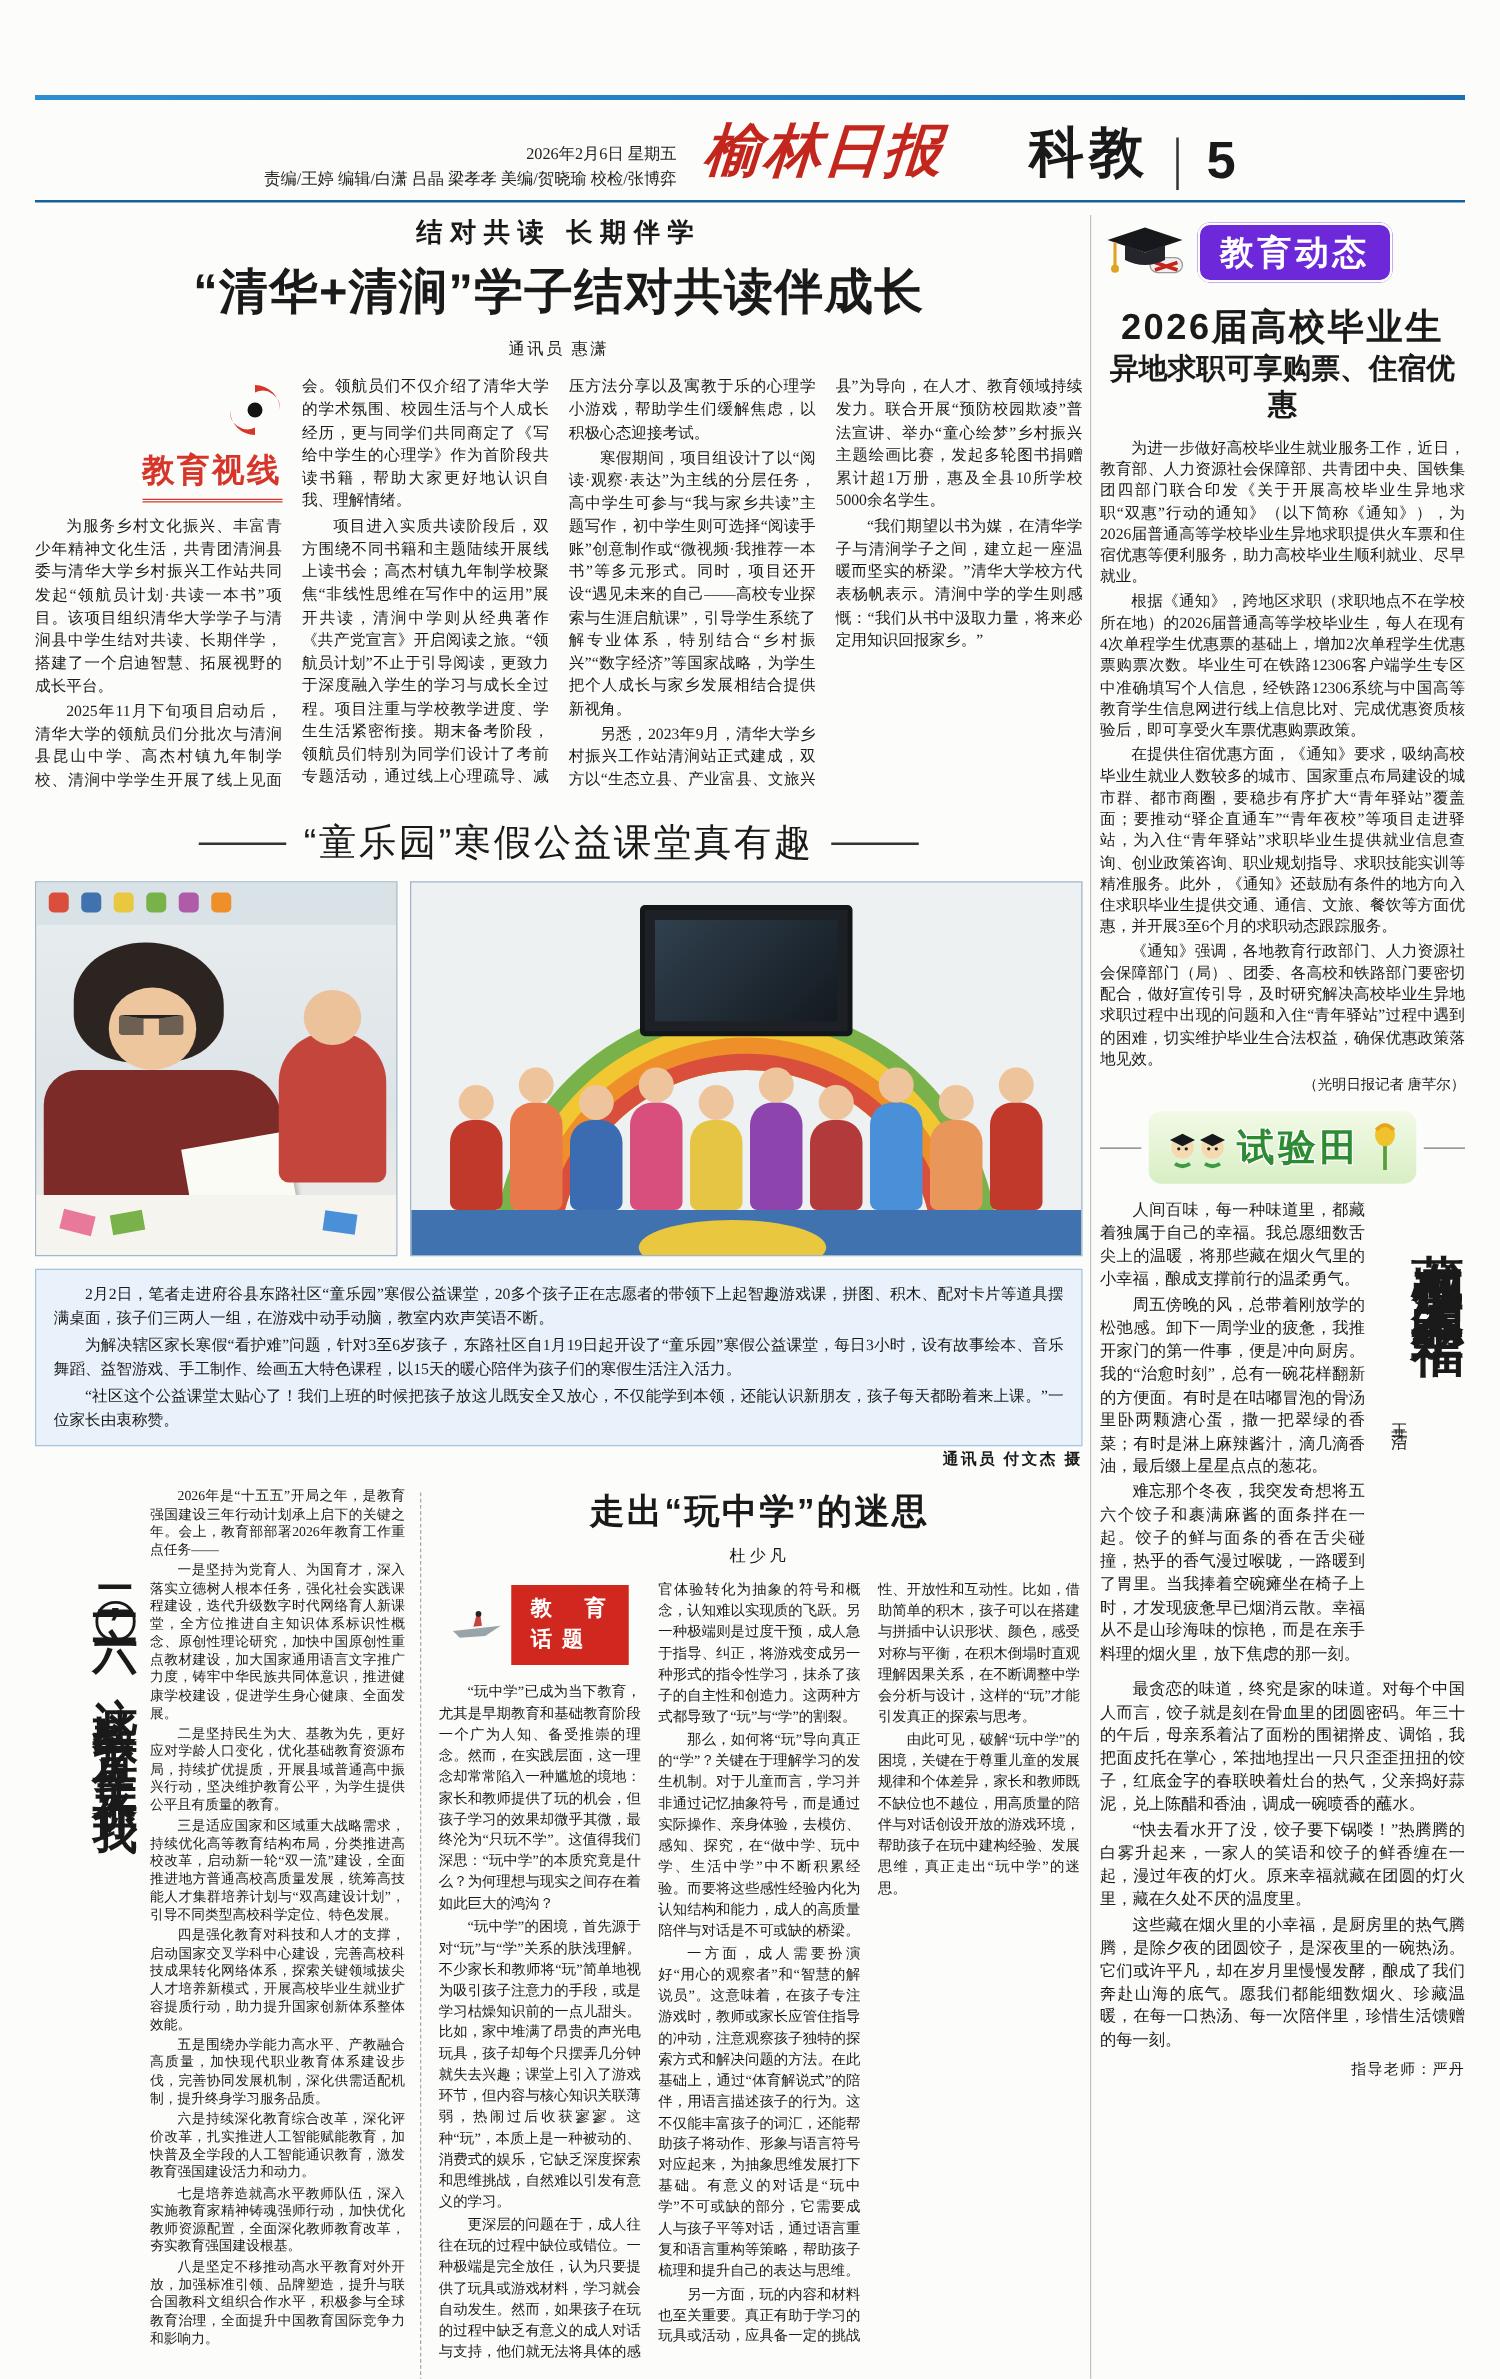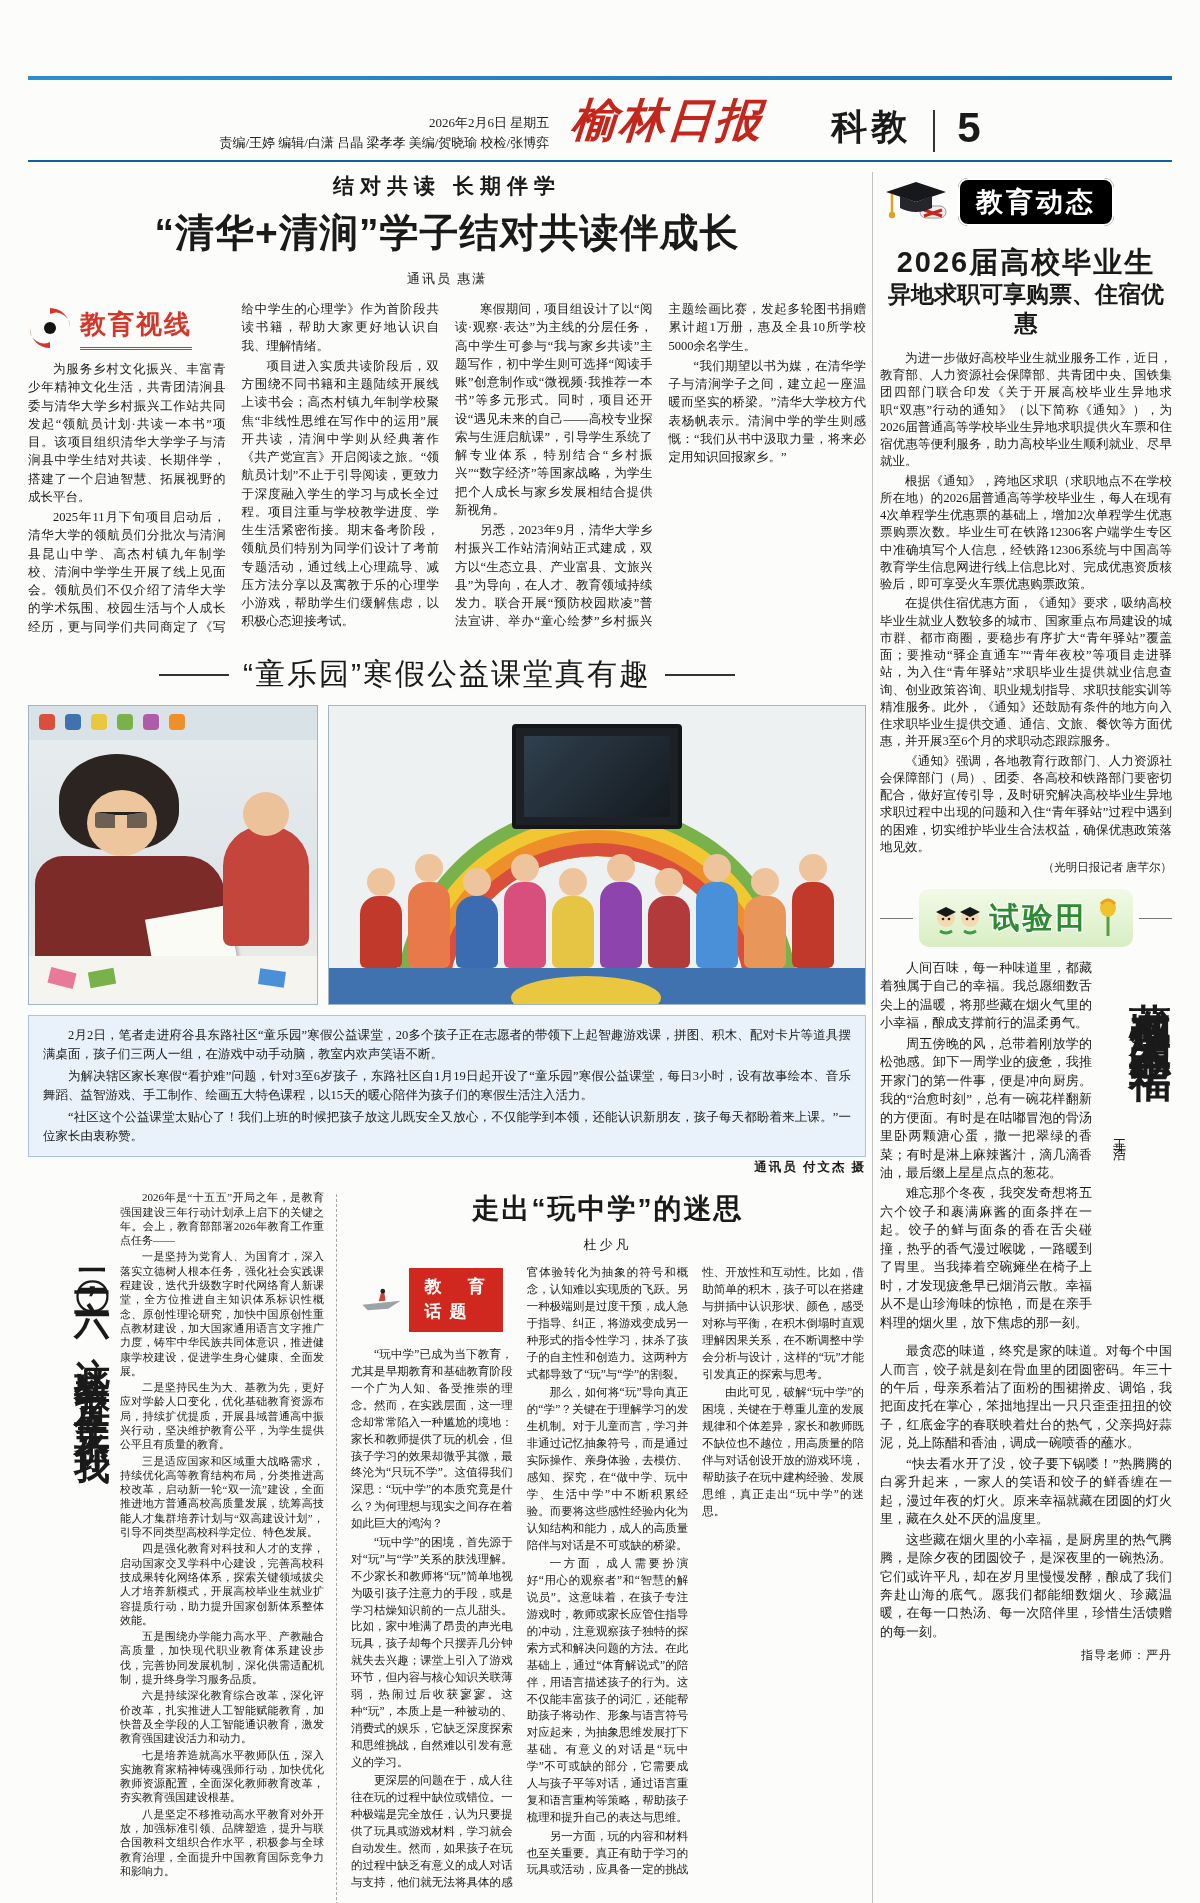--- a/index.html
+++ b/index.html
@@ -6,41 +6,41 @@
   body { width:1200px; height:1903px; overflow:hidden; background:#fcfcfa; color:#1a1a1a;
          font-family:"Liberation Serif", serif; }
   .page { width:1200px; height:1903px; padding:0 28px; position:relative; }
 
   
   .top-rule { height:4px; background:linear-gradient(90deg,#2e8fd0,#1c6fb4); margin-top:76px; }
   .masthead-row { display:flex; align-items:flex-end; justify-content:center; gap:22px; padding:10px 0 8px; }
   .issue-info { text-align:right; font-size:13px; line-height:1.5; color:#222; }
   .masthead { font-size:46px; color:#c3261c; font-weight:bold; font-style:italic;
               font-family:"DejaVu Serif", serif; letter-spacing:2px; transform:skewX(-4deg); }
-  .section-name { font-size:36px; font-weight:bold; font-family:"Liberation Sans", sans-serif; letter-spacing:4px;margin-left:46px; }
+  .section-name { font-size:44px; font-weight:bold; font-family:"Liberation Sans", sans-serif; letter-spacing:4px;margin-left:46px; }
   .page-no-divider { width:2px; height:42px; background:#333; }
   .page-no { font-size:42px; font-weight:bold; font-family:"Liberation Sans", sans-serif; }
   .header-rule { height:2px; background:#15609f; }
 
   
   .content { display:flex; margin-top:10px; }
   .main { width:838px; }
   .gutter { width:14px; position:relative; }
   .gutter::after { content:""; position:absolute; left:6px; top:0; bottom:10px; border-left:1px solid #c2c2c2; }
   .sidebar { width:292px; }
 
   
   .kicker { text-align:center; font-size:21px; font-weight:bold; font-family:"Liberation Sans", sans-serif; letter-spacing:6px; }
   .headline1 { text-align:center; font-size:39px; font-weight:bold; font-family:"Liberation Sans", sans-serif;
                letter-spacing:1px; margin-top:6px; white-space:nowrap; }
   .byline { text-align:center; font-size:13px; margin:10px 0 12px; letter-spacing:2px; }
   .lead-body { column-count:4; column-gap:16px; column-fill:auto; height:342px; overflow:hidden;
                font-size:12.5px; line-height:1.46; text-align:justify; }
   .lead-body p, .gen p { text-indent:2em; margin-bottom:2px; }
-  .shixian-logo { display:flex; align-items:flex-end; gap:8px; padding:6px 0 10px; break-inside:avoid; }
+  .shixian-logo { display:flex; align-items:flex-end; gap:8px; padding:6px 0 10px; break-inside:avoid;flex-direction:column; }
   .shixian-text { font-size:26px; font-weight:bold; color:#d6362a; font-family:"Liberation Sans", sans-serif;
                   border-bottom:3px double #d6362a; padding-bottom:3px; letter-spacing:2px; }
 
   
   .pf { margin-top:12px; }
   .pf-head { display:flex; align-items:center; justify-content:center; gap:14px; }
   .pf-line { height:2px; background:#333; width:70px; }
   .pf-title { font-size:30px; font-weight:normal; font-family:"Liberation Sans", sans-serif; letter-spacing:2px; }
   .photos { display:flex; gap:10px; height:300px; margin-top:10px; }
   .photo { position:relative; overflow:hidden; border:1px solid #9fb6c9; }
@@ -95,21 +95,21 @@
   .author { text-align:center; font-size:13px; margin:8px 0 10px; letter-spacing:3px; }
   .mistery-body { column-count:3; column-gap:14px; column-fill:auto; height:628px; overflow:hidden;
                   font-size:11.5px; line-height:1.47; text-align:justify; }
   .topic-badge { break-inside:avoid; margin:4px 10px 14px; }
   .topic-box { display:flex; align-items:center; gap:4px; }
   .topic-label { background:#d0281e; color:#fff; font-family:"Liberation Sans", sans-serif; font-weight:bold;
                  font-size:17px; letter-spacing:8px; padding:7px 10px 7px 16px; }
 
   
   .dongtai-header { display:flex; align-items:center; gap:6px; padding:4px 0 10px; }
-  .dongtai-box { background:#000000; color:#fff; font-family:"Liberation Sans", sans-serif; font-weight:bold;
+  .dongtai-box { background:#6d28d9; color:#fff; font-family:"Liberation Sans", sans-serif; font-weight:bold;
                  font-size:27px; letter-spacing:3px; padding:6px 18px; border-radius:10px; box-shadow:0 0 0 2px #fff inset; }
   .headline2 { text-align:center; font-weight:bold; font-family:"Liberation Sans", sans-serif; line-height:1.25; margin:6px 0 12px; }
   .headline2 .l1 { display:block; font-size:29px; letter-spacing:2px; }
   .headline2 .l2 { display:block; font-size:23px; letter-spacing:0; }
   .sidebar-body { font-size:12.5px; line-height:1.38; text-align:justify; }
   .shiyantian-row { display:flex; align-items:center; gap:6px; margin:14px 0 12px; }
   .sy-line { flex:1; height:1px; background:#777; }
   .sy-banner { width:214px; height:58px; background:linear-gradient(#f2fae6,#d8eec4); border-radius:10px;
                display:flex; align-items:center; justify-content:center; gap:6px; position:relative; }
   .sy-text { font-size:30px; font-weight:bold; color:#2e8b33; font-family:"Liberation Sans", sans-serif; letter-spacing:3px;

